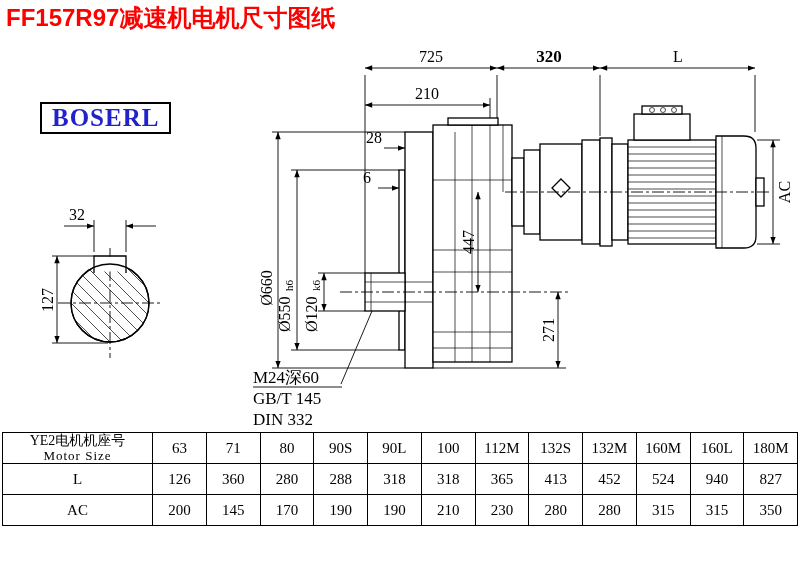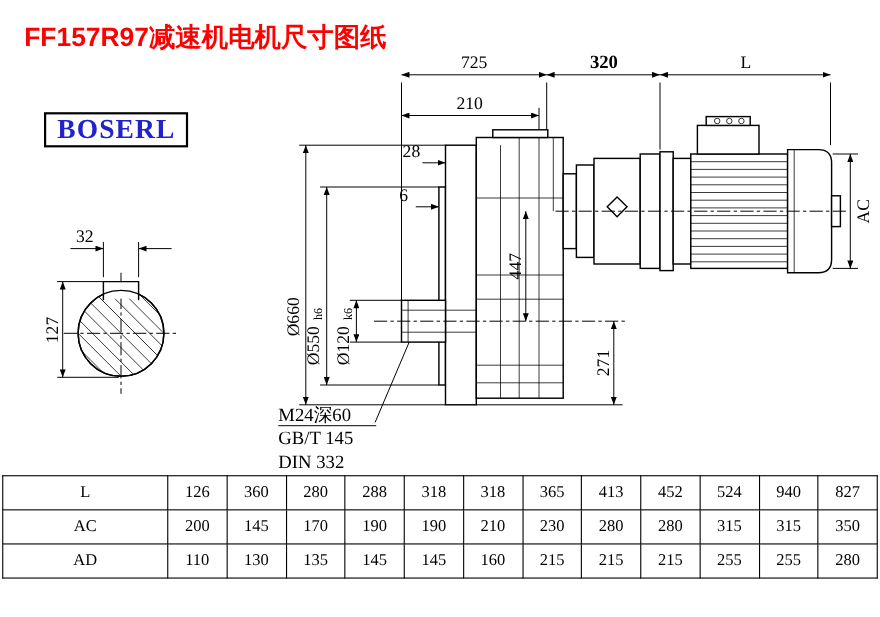--- a/index.html
+++ b/index.html
@@ -1,18 +1,18 @@
 <!DOCTYPE html>
 <html><head>
 <meta charset="utf-8">
 <style>
   html,body{margin:0;padding:0;}
   body{width:800px;height:561px;background:#ffffff;position:relative;overflow:hidden;
        font-family:"Liberation Serif",serif;}
-  .title{position:absolute;left:6px;top:2px;margin:16px;font-family:"Liberation Sans",sans-serif;
+  .title{position:absolute;left:6px;top:2px;margin:0;font-family:"Liberation Sans",sans-serif;
          font-weight:bold;font-size:24px;color:#ff0000;white-space:nowrap;}
   .logo{position:absolute;left:40px;top:102px;border:2px solid #000;background:#fff;
         padding:0 10px;font-size:25px;font-weight:bold;color:#2222cc;letter-spacing:1px;
         font-family:"Liberation Serif",serif;}
   svg.draw{position:absolute;left:0;top:40px;}
   
   .ol{fill:none;stroke:#000;stroke-width:1.3;}
   .ol2{fill:#fff;stroke:#000;stroke-width:1.3;}
   .tl{stroke:#000;stroke-width:0.9;fill:none;}
   .hl{stroke:#000;stroke-width:0.7;fill:none;}
@@ -195,20 +195,38 @@
     <text class="nt" x="253" y="385">DIN 332</text>
   </g>
 </svg>
 
 <table class="spec">
   <colgroup>
       <col class="c0">
       <col span="12">
     </colgroup>
   <tbody>
+      <tr>
+    <td>
+      <div class="hc1">YE2电机机座号</div>
+      <div class="hc2">Motor Size</div>
+    </td>
+    <td>63</td>
+    <td>71</td>
+    <td>80</td>
+    <td>90S</td>
+    <td>90L</td>
+    <td>100</td>
+    <td>112M</td>
+    <td>132S</td>
+    <td>132M</td>
+    <td>160M</td>
+    <td>160L</td>
+    <td>180M</td>
+  </tr>
   <tr>
     <td>L</td>
     <td>126</td>
     <td>360</td>
     <td>280</td>
     <td>288</td>
     <td>318</td>
     <td>318</td>
     <td>365</td>
     <td>413</td>
@@ -225,29 +243,14 @@
     <td>190</td>
     <td>190</td>
     <td>210</td>
     <td>230</td>
     <td>280</td>
     <td>280</td>
     <td>315</td>
     <td>315</td>
     <td>350</td>
   </tr>
-  <tr>
-    <td>AD</td>
-    <td>110</td>
-    <td>130</td>
-    <td>135</td>
-    <td>145</td>
-    <td>145</td>
-    <td>160</td>
-    <td>215</td>
-    <td>215</td>
-    <td>215</td>
-    <td>255</td>
-    <td>255</td>
-    <td>280</td>
-  </tr>
 </tbody>
   </table>
 
 </body></html>

